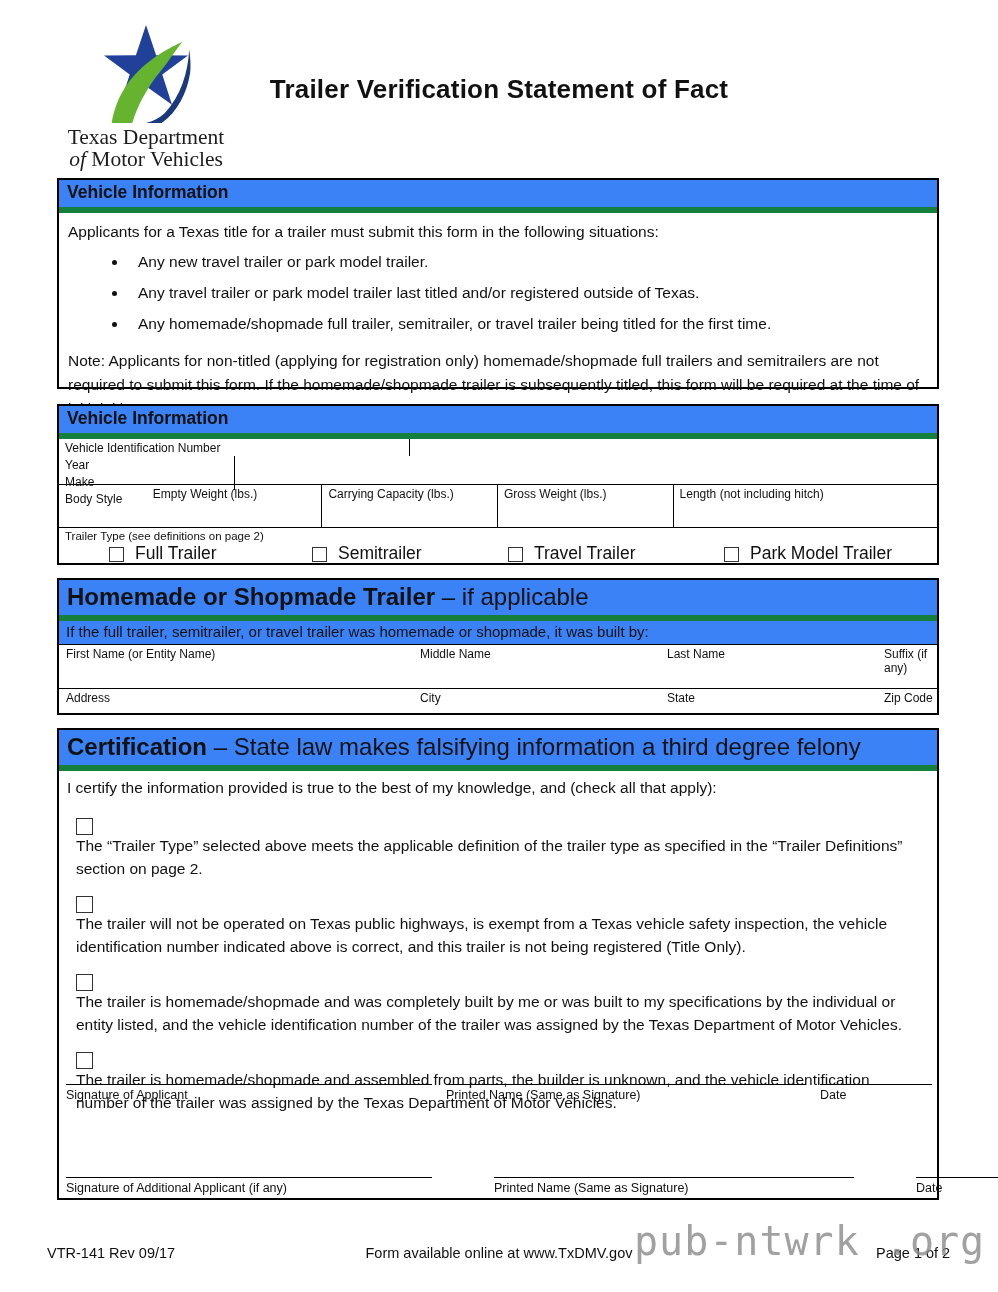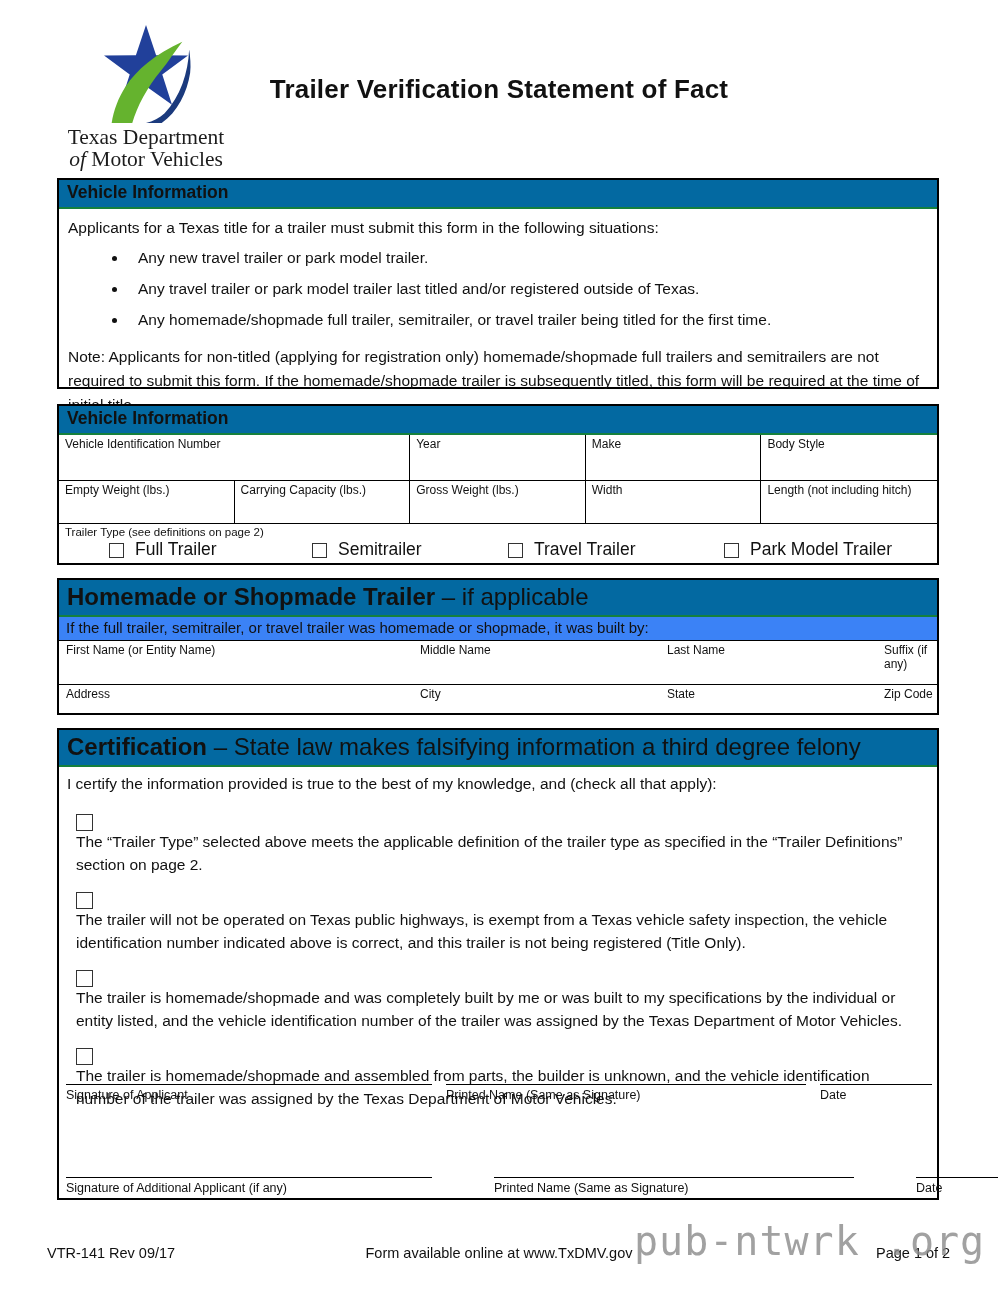--- a/index.html
+++ b/index.html
@@ -15,37 +15,37 @@
   .logo-text { font-family:"Liberation Serif", serif; font-size:21.5px; line-height:1.04; color:#1c1c1c; }
   .logo-text .it { font-style:italic; }
   .page-title {
     position:absolute; left:0; right:0; top:74px; text-align:center;
     font-size:26px; font-weight:bold; letter-spacing:.2px;
   }
 
   
   .section { position:absolute; left:57px; width:882px; border:2px solid #000; background:#fff; }
   .sec-header {
-    background:#0369a1; border-bottom:2px solid #15803d; padding:2px 8px 3px 8px;
+    background:#3b82f6; border-bottom:6px solid #15803d; padding:2px 8px 3px 8px;
     font-size:17.5px; font-weight:bold; line-height:1.25;
   }
   .sec-header.lg { font-size:24px; }
   .sec-header .normal { font-weight:normal; }
 
   
   #sec-intro { top:178px; height:211px; }
   #sec-intro .body { padding:7px 12px 0 9px; font-size:15.5px; line-height:1.5; }
   #sec-intro ul { margin:7px 0 0 0; padding-left:60px; }
   #sec-intro li { margin-bottom:7.5px; padding-left:10px; }
   #sec-intro .note { margin-top:14px; line-height:1.55; }
 
   
   #sec-vehicle { top:404px; height:161px; }
   .grid-row { display:flex; width:100%; }
-  .grid-row.r1 { height:46px; border-bottom:1.5px solid #000; }
+  .grid-row.r1 { height:46px; border-bottom:1.5px solid #000;flex-direction:column; }
   .grid-row.r2 { height:43px; border-bottom:1.5px solid #000;justify-content:center; }
   .cell { border-right:1.5px solid #000; padding:2px 4px 0 6px; font-size:12px; line-height:1.25; }
   .cell:last-child { border-right:none; }
   .w40 { width:40%; } .w20 { width:20%; }
   .trailer-row { position:relative; height:43px; }
   .tt-label { position:absolute; left:6px; top:2px; font-size:11.5px; }
   .tt-cb { position:absolute; top:19px; width:15px; height:15px; border:1.6px solid #333; background:#fff; }
   .tt-opt { position:absolute; top:15px; font-size:17.5px; }
 
   
@@ -119,21 +119,20 @@
   <div class="grid-row r1">
     <div class="cell w40"><span>Vehicle Identification Number</span></div>
     <div class="cell w20"><span>Year</span></div>
     <div class="cell w20"><span>Make</span></div>
     <div class="cell w20"><span>Body Style</span></div>
   </div>
   <div class="grid-row r2">
     <div class="cell w20"><span>Empty Weight (lbs.)</span></div>
     <div class="cell w20"><span>Carrying Capacity (lbs.)</span></div>
     <div class="cell w20"><span>Gross Weight (lbs.)</span></div>
-    <div class="cell w20"><span>Width</span></div>
     <div class="cell w20"><span>Length (not including hitch)</span></div>
   </div>
   <div class="trailer-row">
     <div class="tt-label">Trailer Type (see definitions on page 2)</div>
     <div class="tt-cb" style="left:50px"></div>
     <div class="tt-opt" style="left:76px">Full Trailer</div>
     <div class="tt-cb" style="left:253px"></div>
     <div class="tt-opt" style="left:279px">Semitrailer</div>
     <div class="tt-cb" style="left:449px"></div>
     <div class="tt-opt" style="left:475px">Travel Trailer</div>

